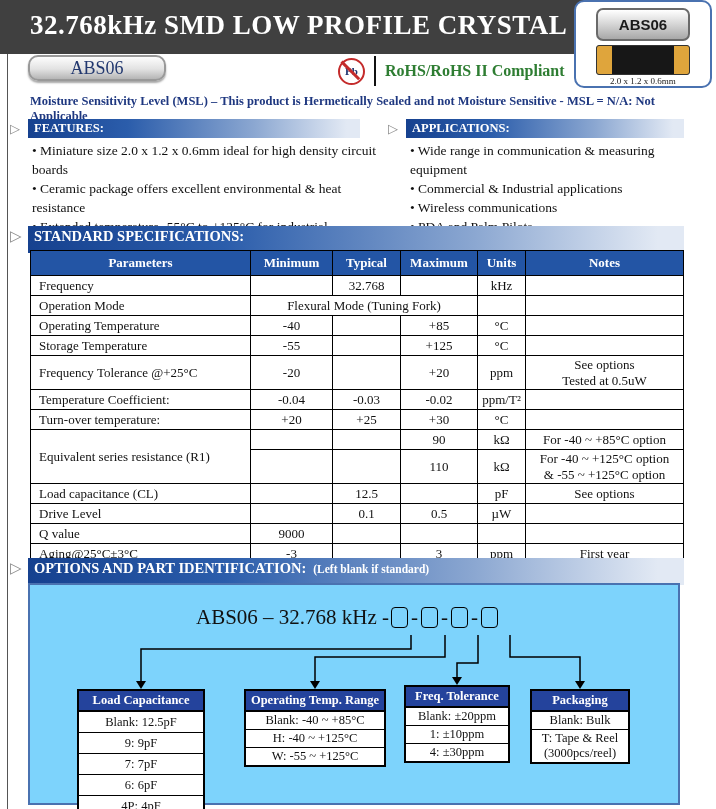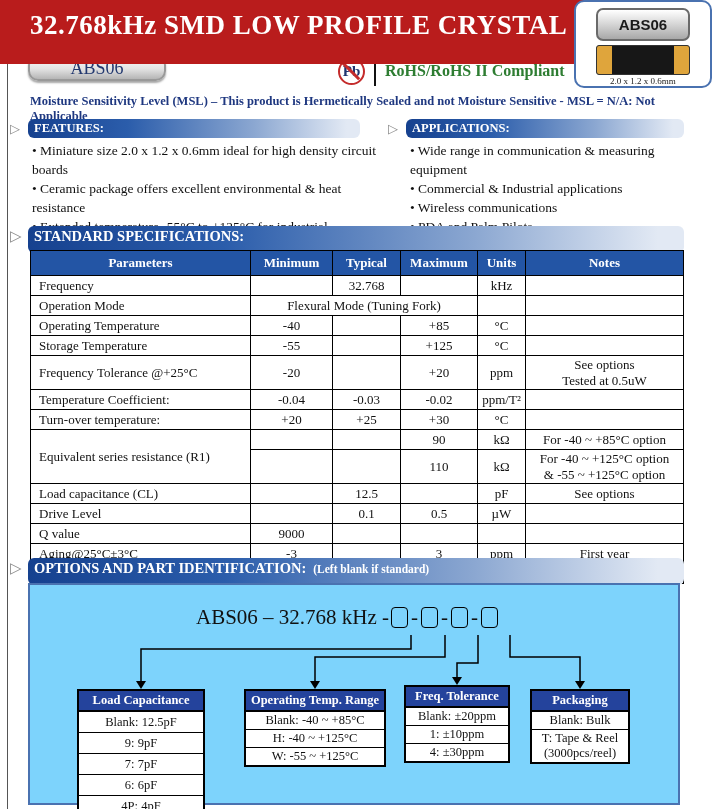--- a/index.html
+++ b/index.html
@@ -5,22 +5,22 @@
   html,body { margin:0; padding:0; }
   body {
     width:716px; height:809px; background:#ffffff;
     font-family:"Liberation Serif", serif; color:#111;
     position:relative; overflow:hidden;
   }
   .page { position:relative; width:716px; height:809px; }
 
   
   .banner {
-    position:absolute; left:0; top:0; width:636px; height:64px;
-    background:#b91c1c; color:#fff; font-weight:bold; font-size:27px;
+    position:absolute; left:0; top:0; width:636px; height:54px;
+    background:#404040; color:#fff; font-weight:bold; font-size:27px;
     line-height:50px; padding-left:30px; box-sizing:border-box; letter-spacing:.5px;
     z-index:1;
   }
 
   
   .package-box {
     position:absolute; left:574px; top:0; width:138px; height:88px;
     background:#fff; border:2px solid #4A72B0; border-radius:10px;
     box-sizing:border-box; z-index:5;
     display:flex; flex-direction:column; align-items:center;
@@ -50,21 +50,21 @@
     display:flex; align-items:center; justify-content:center;
     font-size:18px; color:#22386f;
   }
 
   
   .rohs { position:absolute; left:338px; top:55px; height:32px; display:flex; align-items:center; gap:9px; }
   .pb-icon {
     position:relative; width:27px; height:27px; border:2.5px solid #C42B2B;
     border-radius:50%; box-sizing:border-box; flex:0 0 auto;
     display:flex; align-items:center; justify-content:center;
-    font-size:15px; font-weight:bold; color:#1F3470;
+    font-size:11px; font-weight:bold; color:#1F3470;
   }
   .pb-icon::after {
     content:""; position:absolute; left:-2px; top:9.5px; width:25px; height:2.5px;
     background:#C42B2B; transform:rotate(45deg);
   }
   .rohs-divider { width:2px; height:30px; background:#111; }
   .rohs-text { color:#2E7D32; font-weight:bold; font-size:16px; }
 
   .left-border { position:absolute; left:7px; top:54px; width:1px; height:755px; background:#555; }
 
@@ -72,21 +72,20 @@
     position:absolute; left:30px; top:94px; width:660px;
     color:#1F3880; font-weight:bold; font-size:12.5px;
   }
 
   
   .sec-marker { position:absolute; color:#8a8a8a; font-size:13px; line-height:19px; }
   .sec-bar {
     position:absolute; height:19px; color:#fff; font-weight:bold; font-size:12.5px;
     line-height:19px; padding-left:6px; box-sizing:border-box;
     background:linear-gradient(90deg,#16418F 0%,#2B5DAB 30%,#8BA7D1 68%,#E2E9F4 96%);
-    border-radius:6px;
   }
   .sec-bar.big { height:27px; line-height:21px; font-size:14.5px; }
   .sec-note { font-size:11.5px; margin-left:7px; font-weight:bold; }
 
   .bullets { position:absolute; font-size:13.5px; line-height:19px; color:#111; }
 
   
   .spec-table {
     position:absolute; left:30px; top:250px; width:653px;
     border-collapse:collapse; font-size:13px; table-layout:fixed;

